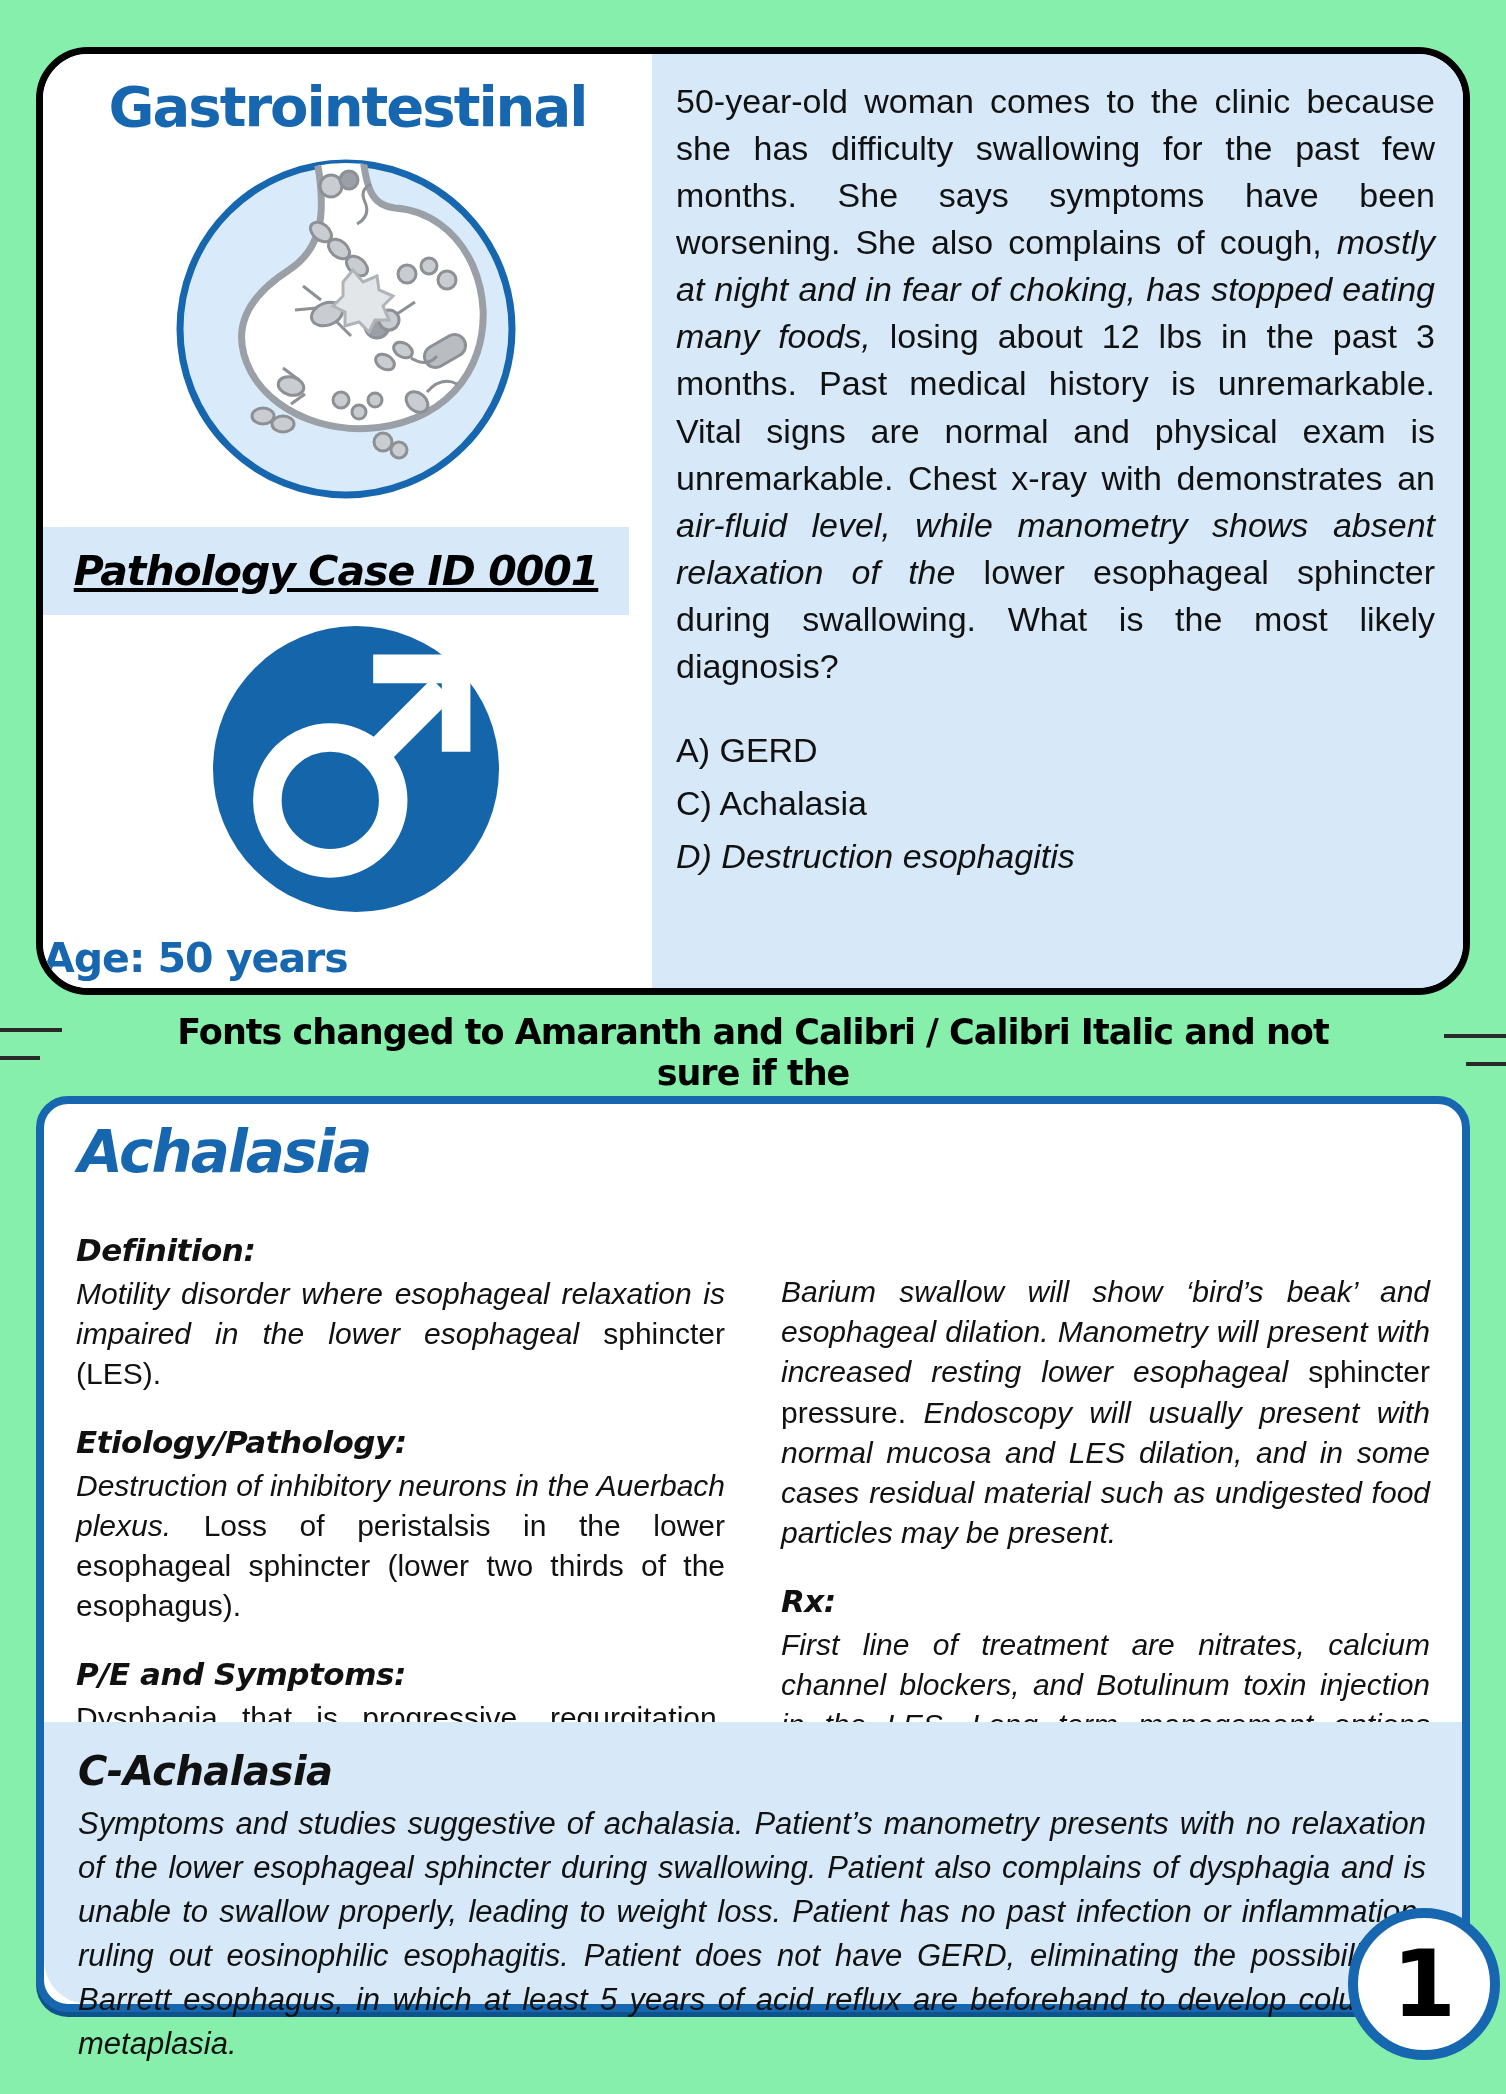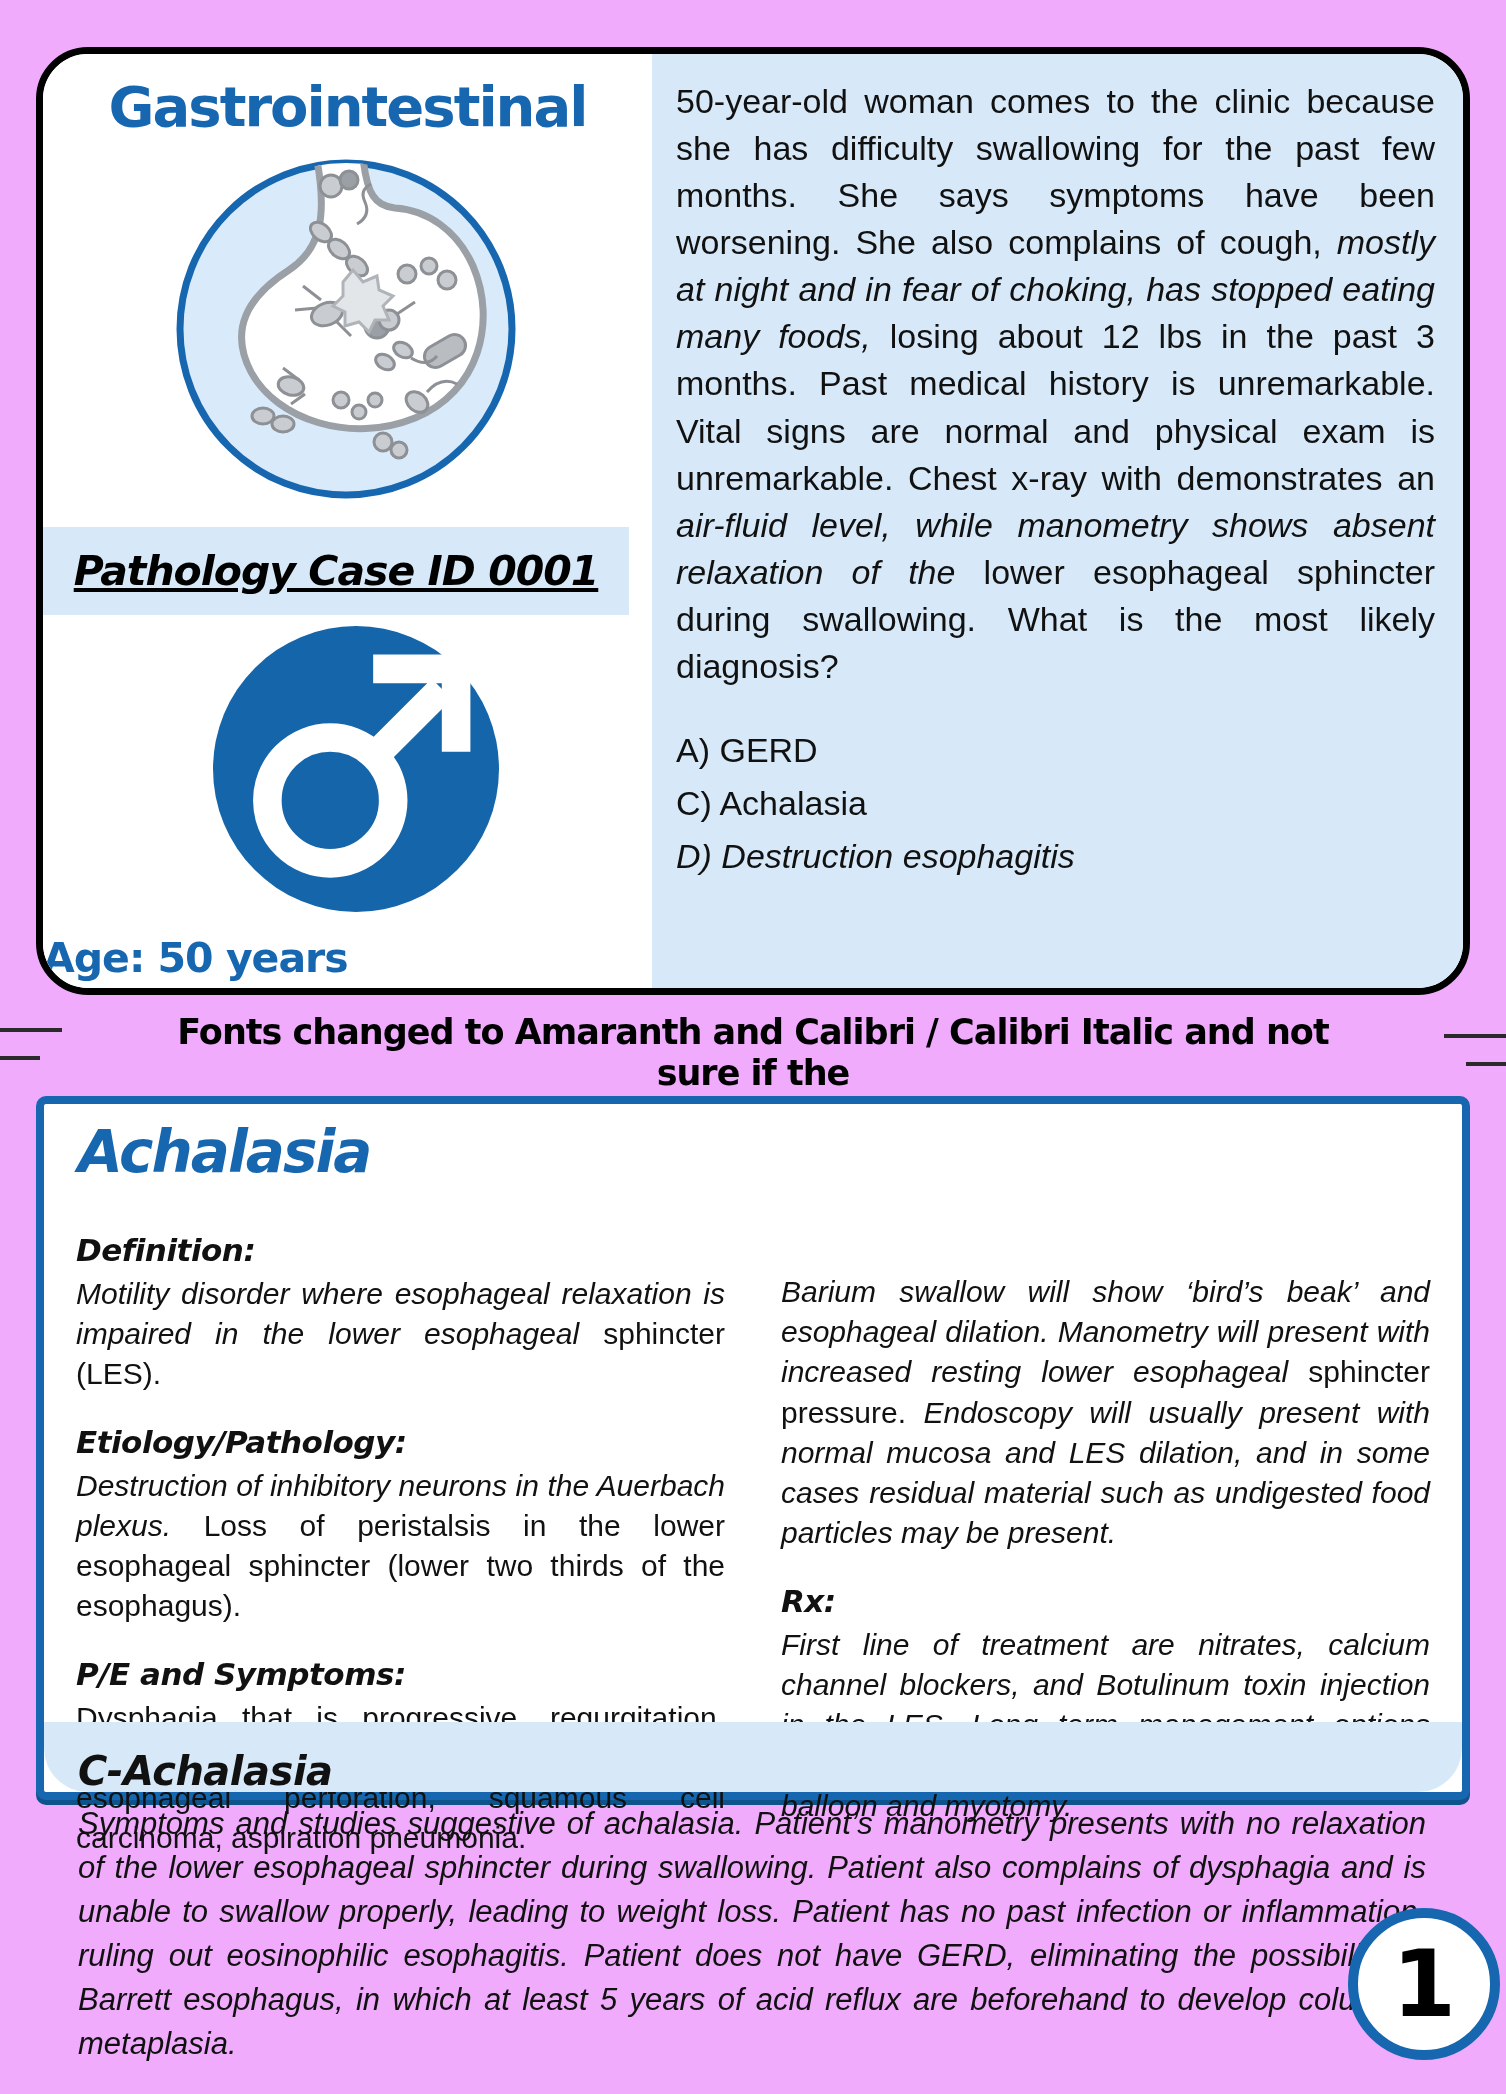--- a/index.html
+++ b/index.html
@@ -1,16 +1,16 @@
 <!DOCTYPE html>
 <html><head>
 <meta charset="utf-8">
 <style>
   html,body{margin:0;padding:0;background:#fff;}
-  .page{position:relative;width:1506px;height:2094px;background:#f0abfc;overflow:hidden;
+  .page{position:relative;width:1506px;height:2094px;background:#86efac;overflow:hidden;
         font-family:"Liberation Sans",sans-serif;color:#111;}
 
   
   .card-top{position:absolute;left:36px;top:47px;width:1434px;height:948px;
             border:7px solid #000;border-radius:52px;background:#fff;overflow:hidden;box-sizing:border-box;}
   .left-col{position:absolute;left:0;top:0;bottom:0;width:609px;background:#fff;}
   .cat-title{position:absolute;left:0;top:20px;width:100%;text-align:center;
              font-family:"DejaVu Sans",sans-serif;font-weight:bold;font-size:56px;
              letter-spacing:-2px;color:#1767b0;}
   .stomach-wrap{position:absolute;left:128px;top:100px;width:350px;height:350px;}
@@ -28,22 +28,22 @@
   .options{font-size:34px;line-height:1.56;list-style:none;padding:0;}
   .it{font-style:italic;}
 
   
   .note-wrap{position:absolute;left:153px;top:1012px;width:1200px;text-align:center;
              font-family:"DejaVu Sans",sans-serif;font-weight:bold;font-size:35px;
              line-height:1.17;letter-spacing:-1px;color:#000;}
   .mark{position:absolute;height:4px;background:#2a2a2a;}
 
   
-  .card-bottom{position:absolute;left:36px;top:1096px;width:1434px;height:704px;
-               border:8px solid #1767b0;border-radius:10px;background:#fff;
+  .card-bottom{position:absolute;left:36px;top:1096px;width:1434px;height:916px;
+               border:8px solid #1767b0;border-radius:32px;background:#fff;
                box-sizing:border-box;box-shadow:0 5px 0 #0f538d;}
   .ans-title{position:absolute;left:34px;top:14px;
              font-family:"DejaVu Sans",sans-serif;font-weight:bold;font-style:italic;
              font-size:58px;letter-spacing:-2px;color:#1767b0;}
   .cols{position:absolute;left:32px;right:32px;top:102px;display:flex;gap:56px;margin-top:24px;}
   .col{flex:1;font-size:30px;line-height:1.34;text-align:justify;}
   .h{font-family:"DejaVu Sans",sans-serif;font-weight:bold;font-style:italic;
      font-size:31px;letter-spacing:-0.5px;margin:0 0 2px 0;}
   .sec{margin-bottom:28px;}
   .col-offset{height:42px;}

